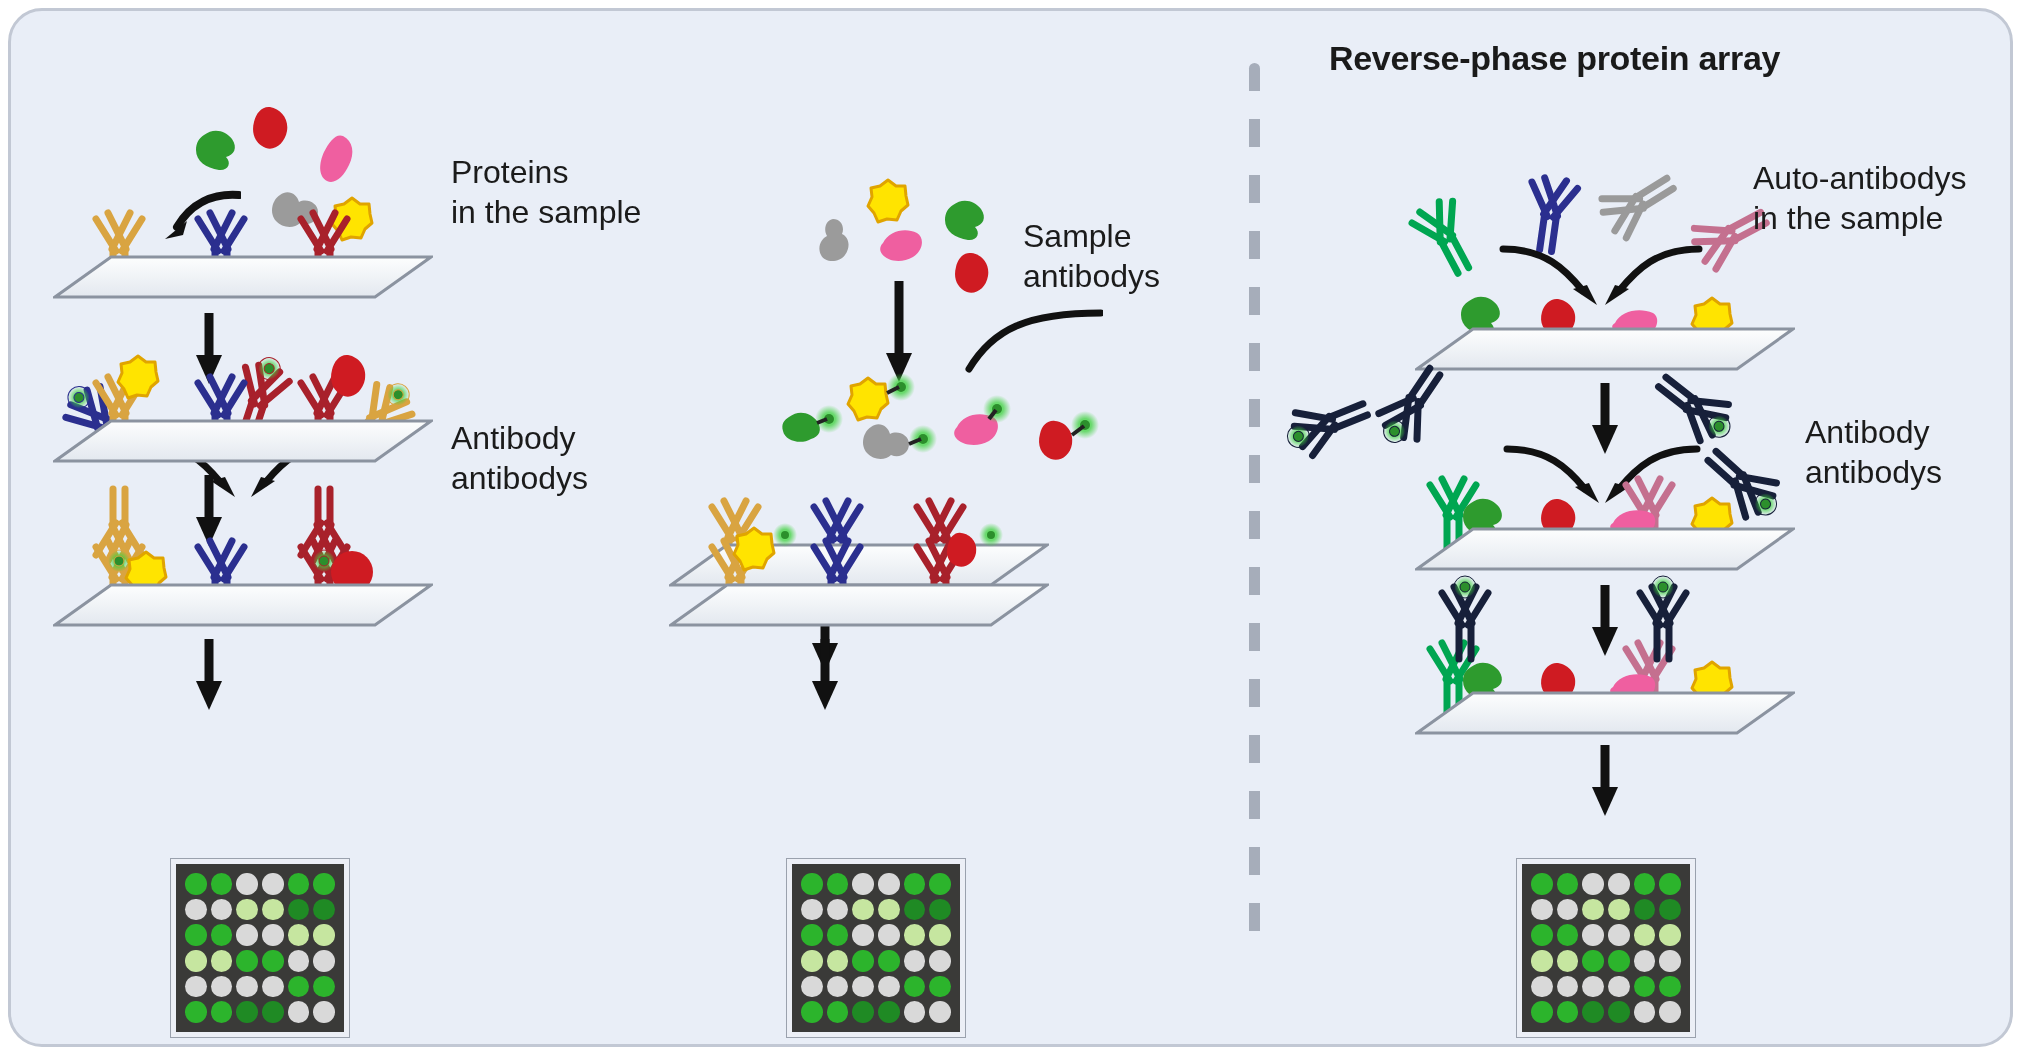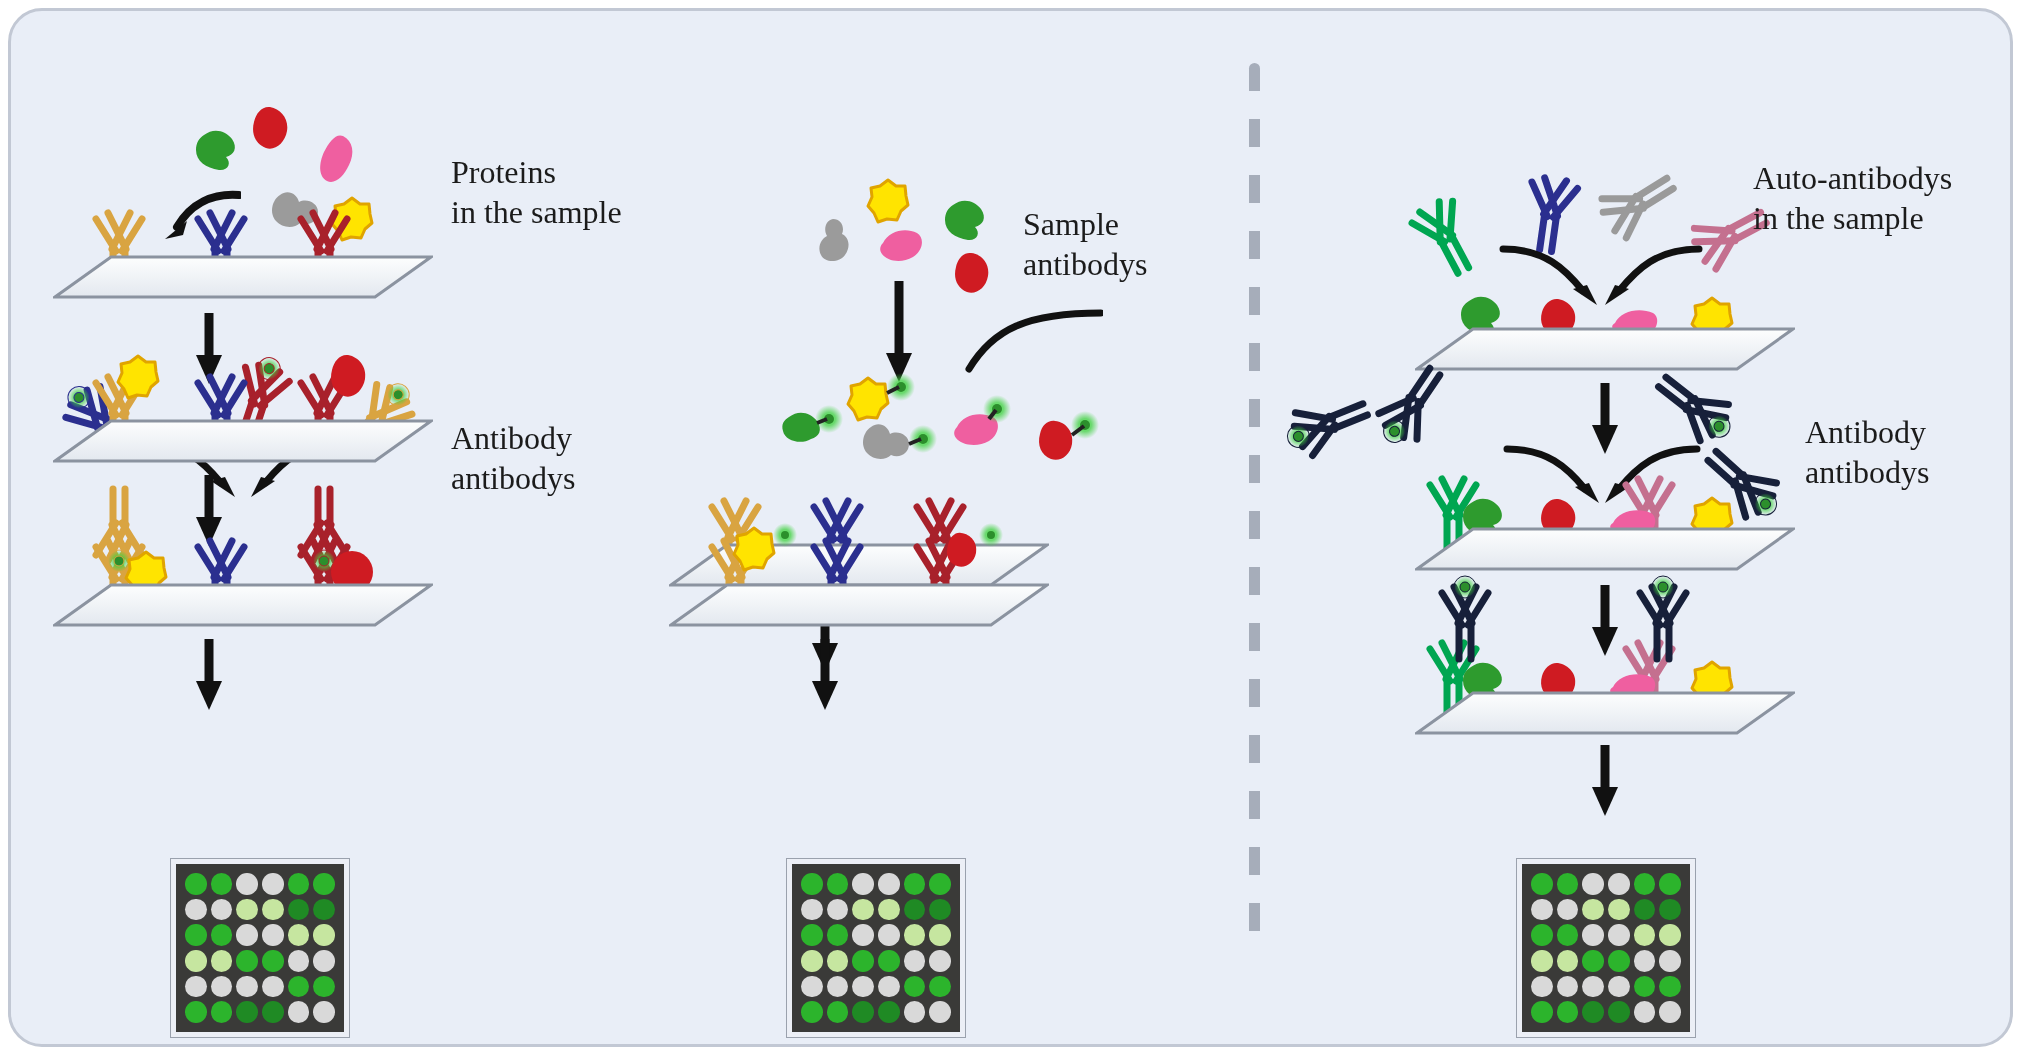--- a/index.html
+++ b/index.html
@@ -23,21 +23,20 @@
 
   #divider{
     position:absolute; left:1238px; top:52px; width:11px; height:878px;
     background:repeating-linear-gradient(to bottom,#a6adba 0 28px, rgba(0,0,0,0) 28px 56px);
     border-radius:6px;
   }
 
   .lbl{
     position:absolute; color:#1b1b1b; font-size:32px; line-height:1.24;
     white-space:nowrap;
-    font-family:Liberation Serif, serif;
   }
 
   
   .slide{ position:absolute; }
   .slide svg{ display:block; }
 
   
   .arr{ position:absolute; }
   .arr svg{ display:block; }
 
@@ -53,20 +52,21 @@
 
   
   .mol{ position:absolute; }
   .mol svg{ display:block; overflow:visible; }
 </style>
 </head>
 <body>
 
 <div id="frame">
 
+  <div class="ttl" id="title-right">Reverse-phase protein array</div>
 
   <div id="divider"></div>
 
   <svg width="0" height="0" style="position:absolute">
     <defs>
       <radialGradient id="gFlu">
         <stop offset="0%" stop-color="#6dff6d" stop-opacity="1"></stop>
         <stop offset="45%" stop-color="#3fd13f" stop-opacity="0.75"></stop>
         <stop offset="100%" stop-color="#3fd13f" stop-opacity="0"></stop>
       </radialGradient>
@@ -359,21 +359,21 @@
         <path d="M16 2 L16 80" stroke="#111" stroke-width="9" fill="none"></path>
         <path d="M3 74 L29 74 L16 103 Z" fill="#111"></path>
       </svg>
   </div>
   <div class="arr" style="left:886px;top:296px;">
     <svg width="206" height="68">
         <path d="M204 6 C130 6 96 22 72 62" stroke="#111" stroke-width="7" fill="none" stroke-linecap="round"></path>
       </svg>
   </div>
 
-  <div class="lbl" style="left:1012px;top:194px;">
+  <div class="lbl" style="left:1012px;top:206px;">
     <div>Sample</div>
     <div>antibodys</div>
   </div>
 
   <div class="mol" style="left:766px;top:394px;">
     <svg width="76" height="50">
         <path d="M12 12 C22 4 34 8 40 16 C46 25 42 32 34 34 C24 40 8 36 6 26 C4 19 7 15 12 12 Z" fill="#2e9b2e"></path>
         <circle cx="52" cy="14" r="14" fill="url(#gFlu)"></circle>
         <circle cx="52" cy="14" r="5" fill="#2c8f2c"></circle>
         <path d="M40 18 L50 14" stroke="#222" stroke-width="4"></path>

